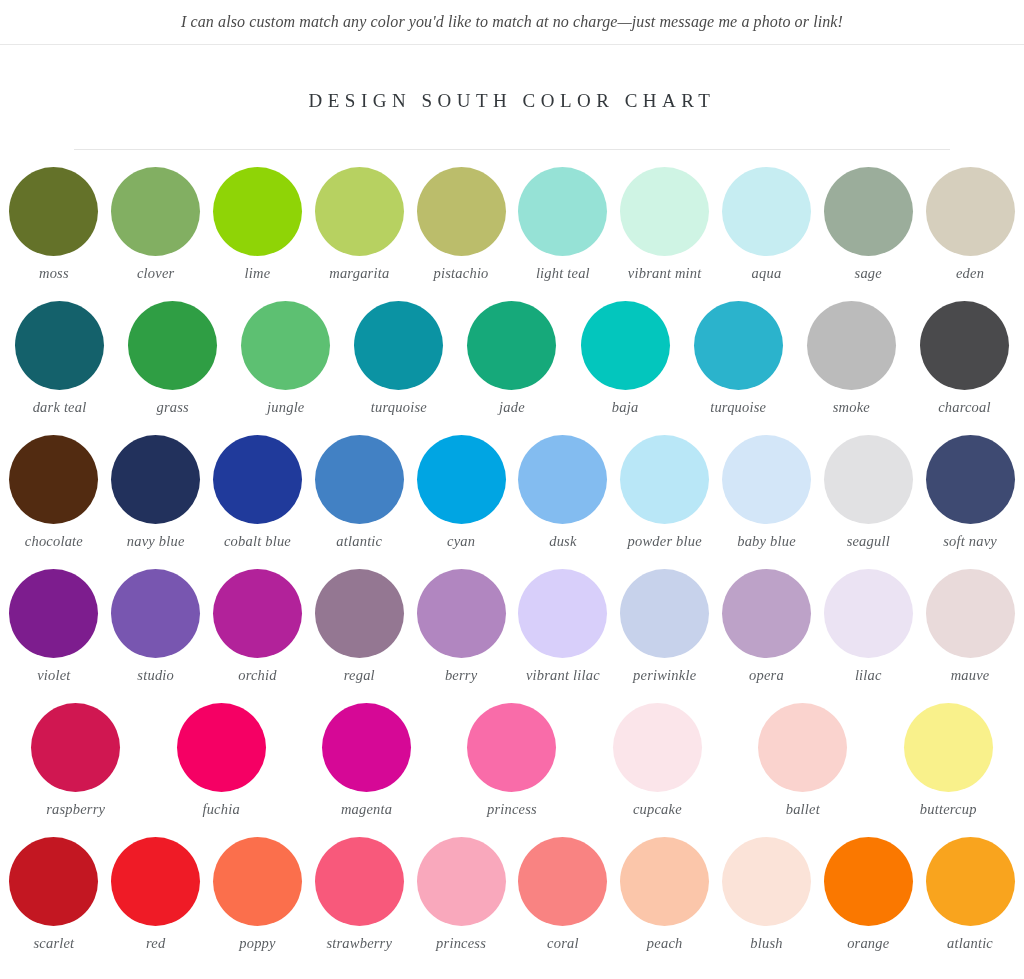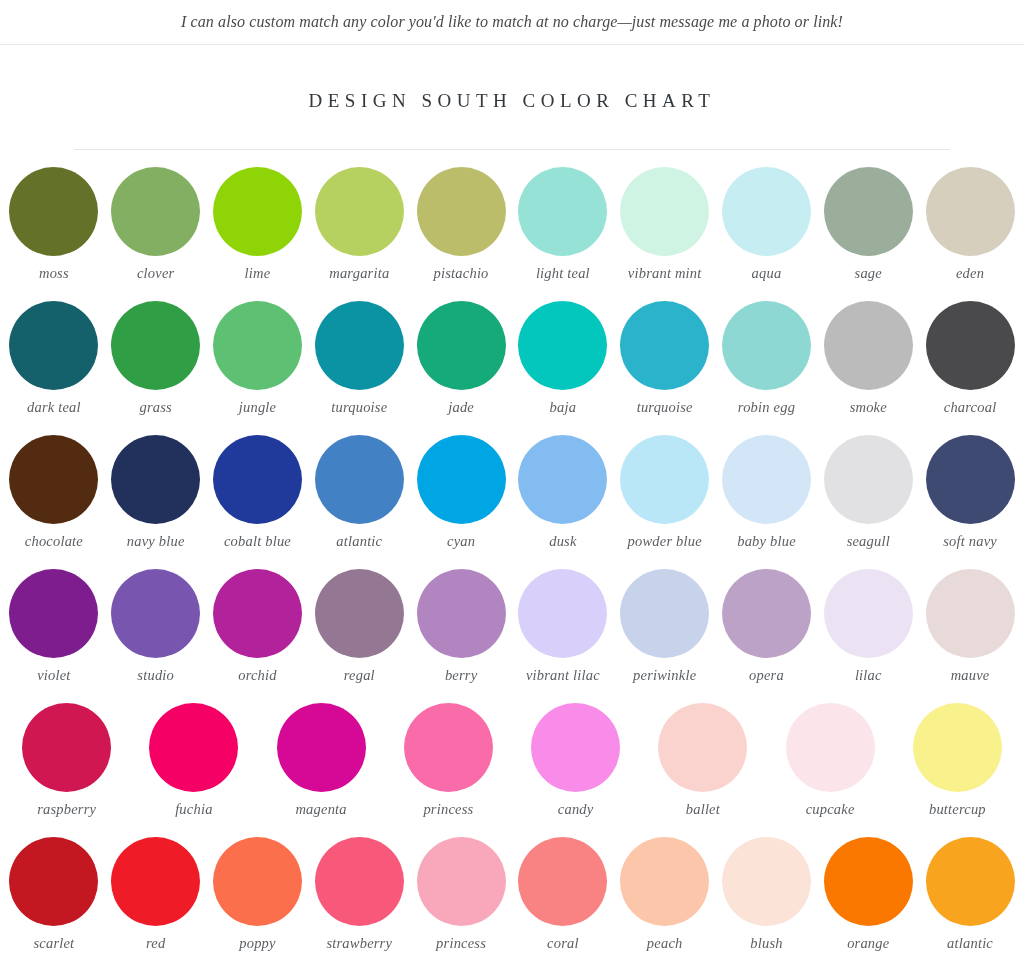--- a/index.html
+++ b/index.html
@@ -168,24 +168,20 @@
       </div>
       <div class="cell">
         <div class="swatch" title="baja" style="background: rgb(3, 198, 189);"></div>
         <div class="swatch-label">baja</div>
       </div>
       <div class="cell">
         <div class="swatch" title="turquoise" style="background: rgb(43, 179, 204);"></div>
         <div class="swatch-label">turquoise</div>
       </div>
       <div class="cell">
-        <div class="swatch" title="robin egg" style="background: rgb(142, 216, 211);"></div>
-        <div class="swatch-label">robin egg</div>
-      </div>
-      <div class="cell">
         <div class="swatch" title="smoke" style="background: rgb(187, 187, 187);"></div>
         <div class="swatch-label">smoke</div>
       </div>
       <div class="cell">
         <div class="swatch" title="charcoal" style="background: rgb(74, 74, 76);"></div>
         <div class="swatch-label">charcoal</div>
       </div>
     </div>
     <div class="row">
       <div class="cell">
@@ -282,32 +278,28 @@
       </div>
       <div class="cell">
         <div class="swatch" title="magenta" style="background: rgb(214, 8, 150);"></div>
         <div class="swatch-label">magenta</div>
       </div>
       <div class="cell">
         <div class="swatch" title="princess" style="background: rgb(249, 108, 169);"></div>
         <div class="swatch-label">princess</div>
       </div>
       <div class="cell">
-        <div class="swatch" title="candy" style="background: rgb(249, 140, 233);"></div>
-        <div class="swatch-label">candy</div>
+        <div class="swatch" title="cupcake" style="background: rgb(251, 229, 234);"></div>
+        <div class="swatch-label">cupcake</div>
       </div>
       <div class="cell">
         <div class="swatch" title="ballet" style="background: rgb(250, 211, 206);"></div>
         <div class="swatch-label">ballet</div>
       </div>
       <div class="cell">
-        <div class="swatch" title="cupcake" style="background: rgb(251, 229, 234);"></div>
-        <div class="swatch-label">cupcake</div>
-      </div>
-      <div class="cell">
         <div class="swatch" title="buttercup" style="background: rgb(249, 241, 139);"></div>
         <div class="swatch-label">buttercup</div>
       </div>
     </div>
     <div class="row">
       <div class="cell">
         <div class="swatch" title="scarlet" style="background: rgb(195, 23, 34);"></div>
         <div class="swatch-label">scarlet</div>
       </div>
       <div class="cell">

